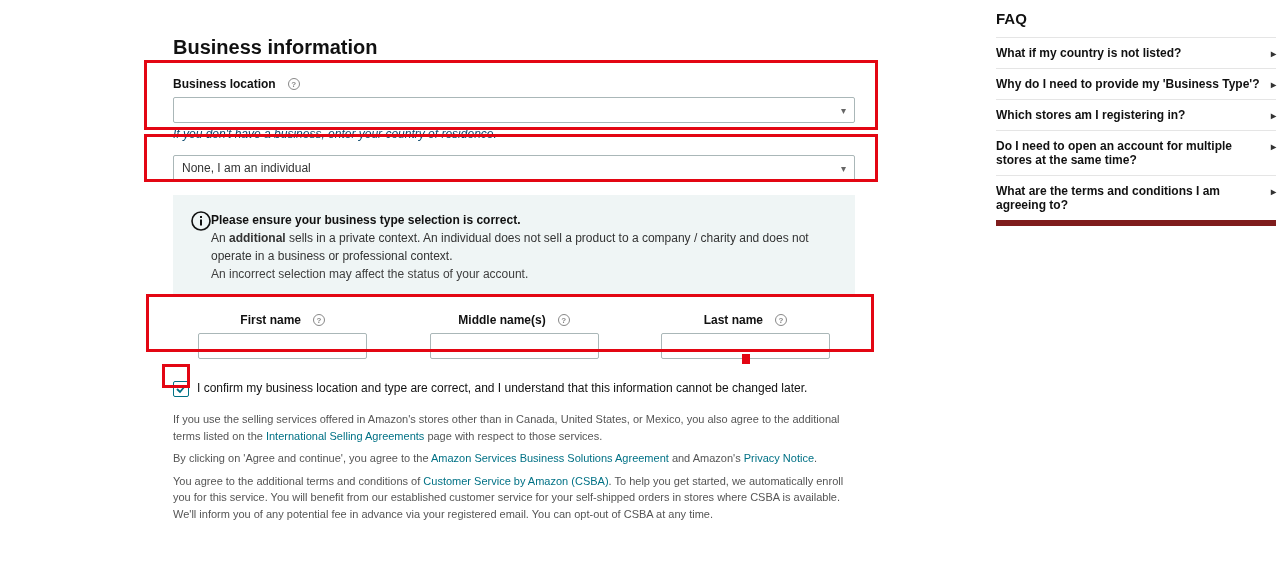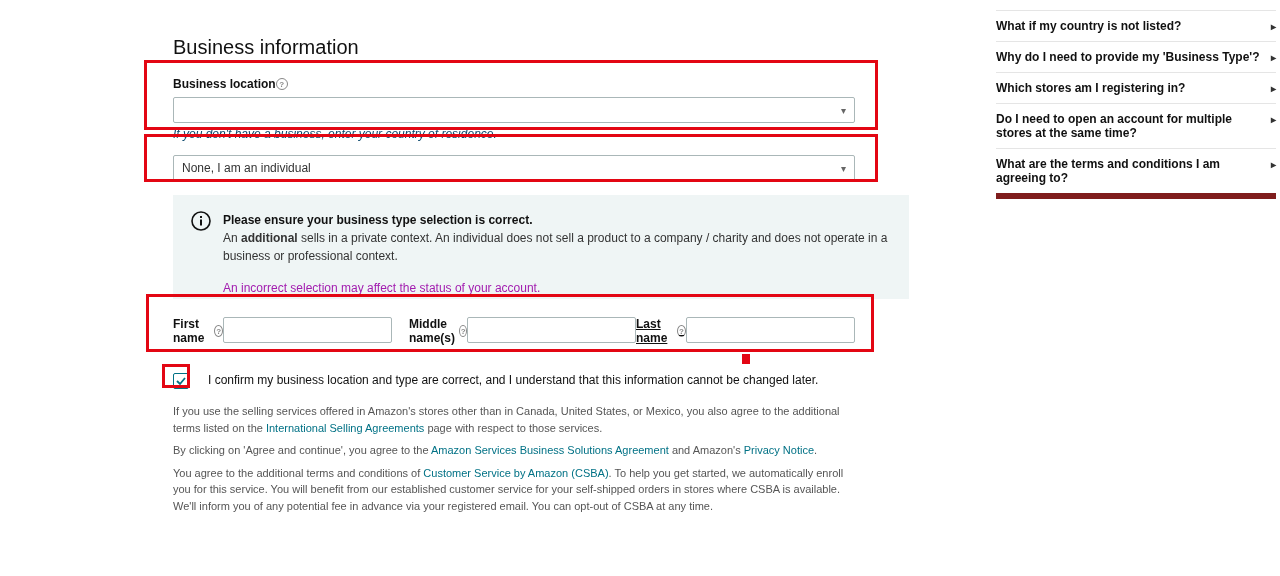--- a/index.html
+++ b/index.html
@@ -14,34 +14,34 @@
     position: relative;
   }
   .main {
     position: absolute;
     left: 173px;
     top: 36px;
     width: 700px;
   }
   h1.page-title {
     font-size: 20px;
-    font-weight: 400;
+    font-weight: 700;
     color: #111;
     margin-bottom: 18px;
   }
   .field-block {
     margin-bottom: 14px;
   }
   .field-label {
     font-size: 12px;
     font-weight: 700;
     color: #111;
     display: flex;
     align-items: center;
-    gap: 0;
+    gap: 12px;
     margin-bottom: 6px;
   }
   .help-icon {
     display: inline-flex;
     width: 12px; height: 12px;
     border: 1px solid #888;
     border-radius: 50%;
     align-items: center;
     justify-content: center;
     font-size: 8px;
@@ -67,63 +67,61 @@
     font-size: 10px;
   }
   .helper-text {
     font-size: 12px;
     font-style: italic;
     color: #0c4a6e;
     margin-top: 4px;
   }
   .info-panel {
     background: #eff5f5;
-    width: 736px;
-    padding: 16px 18px 2px 18px;
-    display: flex;
-    gap: 12px;
+    width: 682px;
+    padding: 16px 18px 12px 18px;
+    display: flex;
     margin-top: 6px;
     margin-bottom: 18px;
   }
   .info-icon-wrap {
     flex: 0 0 auto;
   }
   .info-body {
     font-size: 12px;
     color: #333;
     line-height: 1.5;
   }
   .info-body .title-line {
     font-weight: 700;
     color: #111;
   }
   .info-body .warn {
-    color: #a21caf;
-    margin-top: 14px;
+    color: #404040;
   }
   .name-row {
     display: flex;
     gap: 17px;
     width: 682px;
   }
-  .name-col { display:flex; flex-direction:row; }
+  .name-col { display:flex; flex-direction:column;align-items:center; }
   .name-col.fn { width: 220px; }
   .name-col.mn { width: 210px; }
-  .name-col.ln { width: 220px; text-decoration: underline; }
+  .name-col.ln { width: 220px; }
   .name-col input {
     height: 26px;
     border: 1px solid #aab7b8;
     border-radius: 2px;
     padding: 0 6px;
     font-size: 12px;
   }
   .confirm-row {
     display: flex;
     align-items: flex-start;
-    gap: 19px;
+    gap: 8px;
     margin-top: 22px;
     font-size: 12px;
     text-align: center;
   }
   .checkbox {
     width: 16px; height: 16px;
     border: 1px solid #007185;
     border-radius: 2px;
     display:flex; align-items:center; justify-content:center;
     color:#007185;
@@ -275,20 +273,21 @@
       <span>By clicking on 'Agree and continue', you agree to the </span><a class="link">Amazon Services Business Solutions Agreement</a><span> and Amazon's </span><a class="link">Privacy Notice</a><span>.</span>
     </p>
     <p>
       <span>You agree to the additional terms and conditions of </span><a class="link">Customer Service by Amazon (CSBA)</a><span>. To help you get started, we automatically enroll you for this service. You will benefit from our established customer service for your self-shipped orders in stores where CSBA is available. We'll inform you of any potential fee in advance via your registered email. You can opt-out of CSBA at any time.</span>
     </p>
   </div>
 
 </div>
 
 <div class="faq">
+  <h2>FAQ</h2>
   <div class="faq-item">
     <span>What if my country is not listed?</span>
       <span class="arrow">▸</span>
   </div>
   <div class="faq-item">
     <span>Why do I need to provide my 'Business Type'?</span>
       <span class="arrow">▸</span>
   </div>
   <div class="faq-item">
     <span>Which stores am I registering in?</span>

